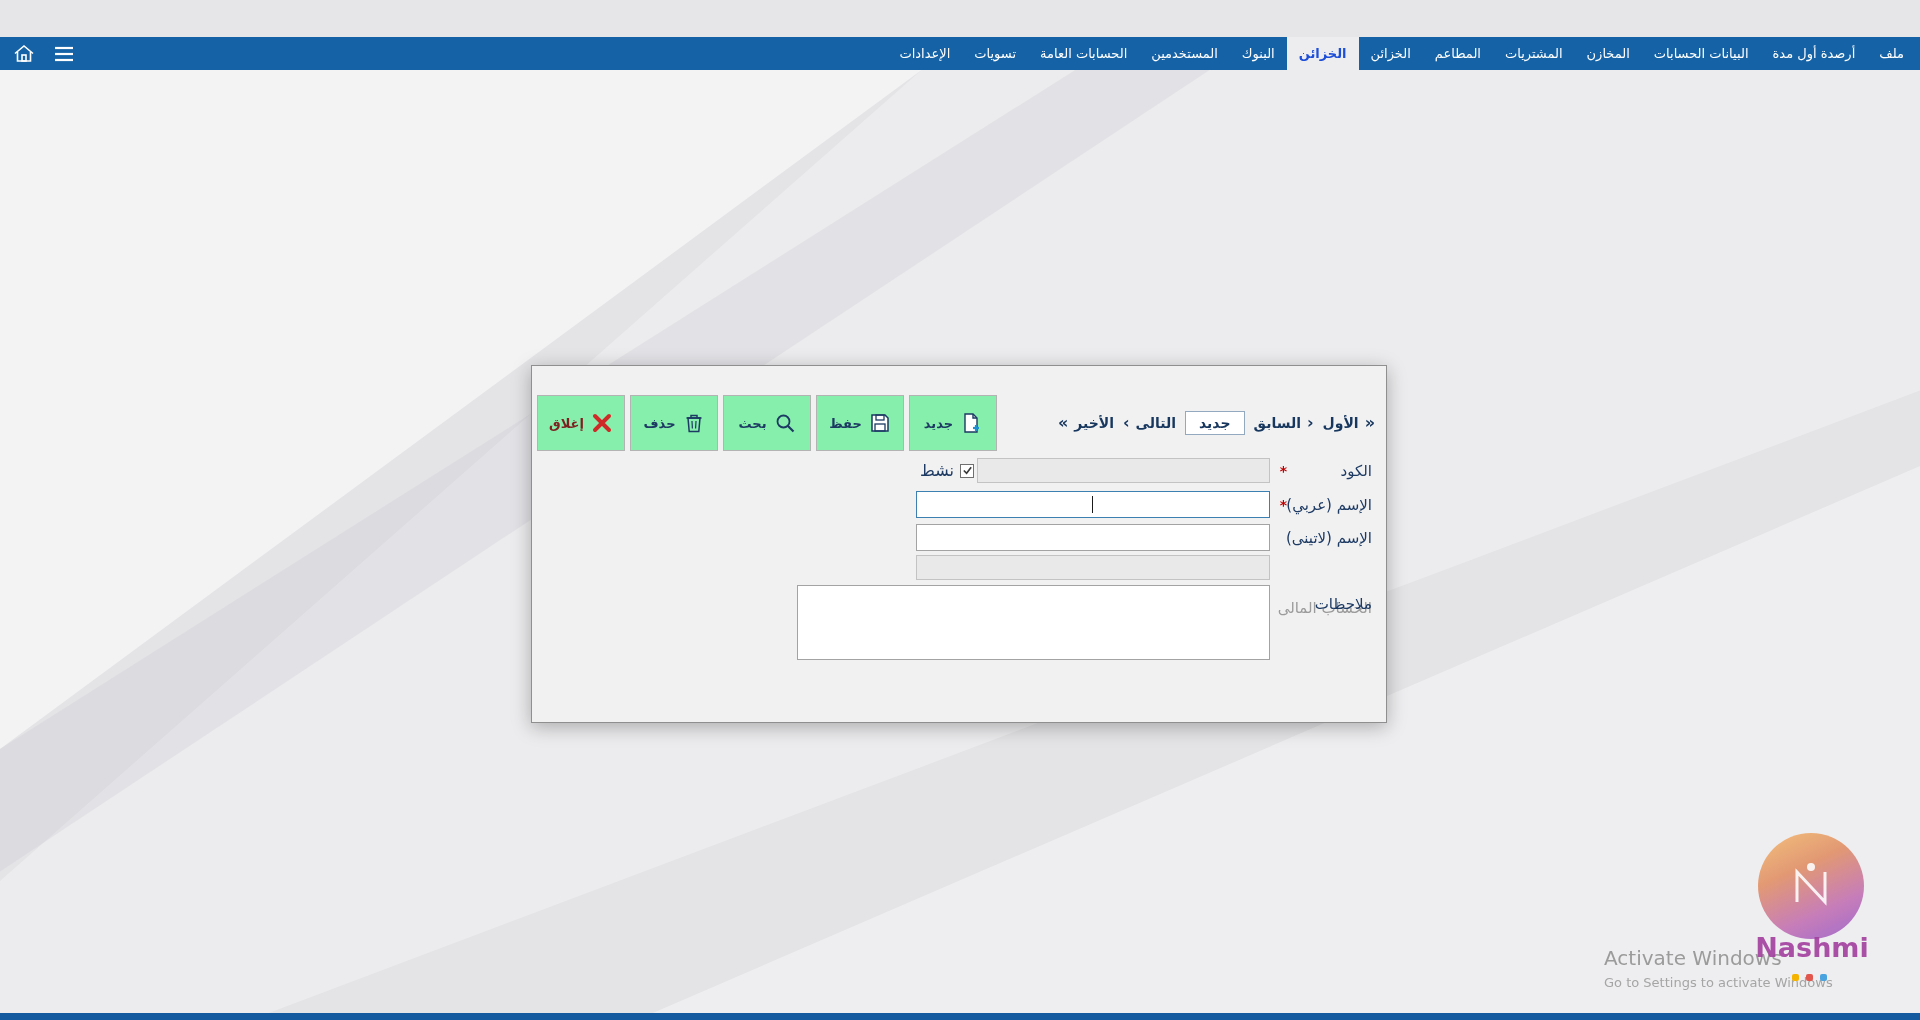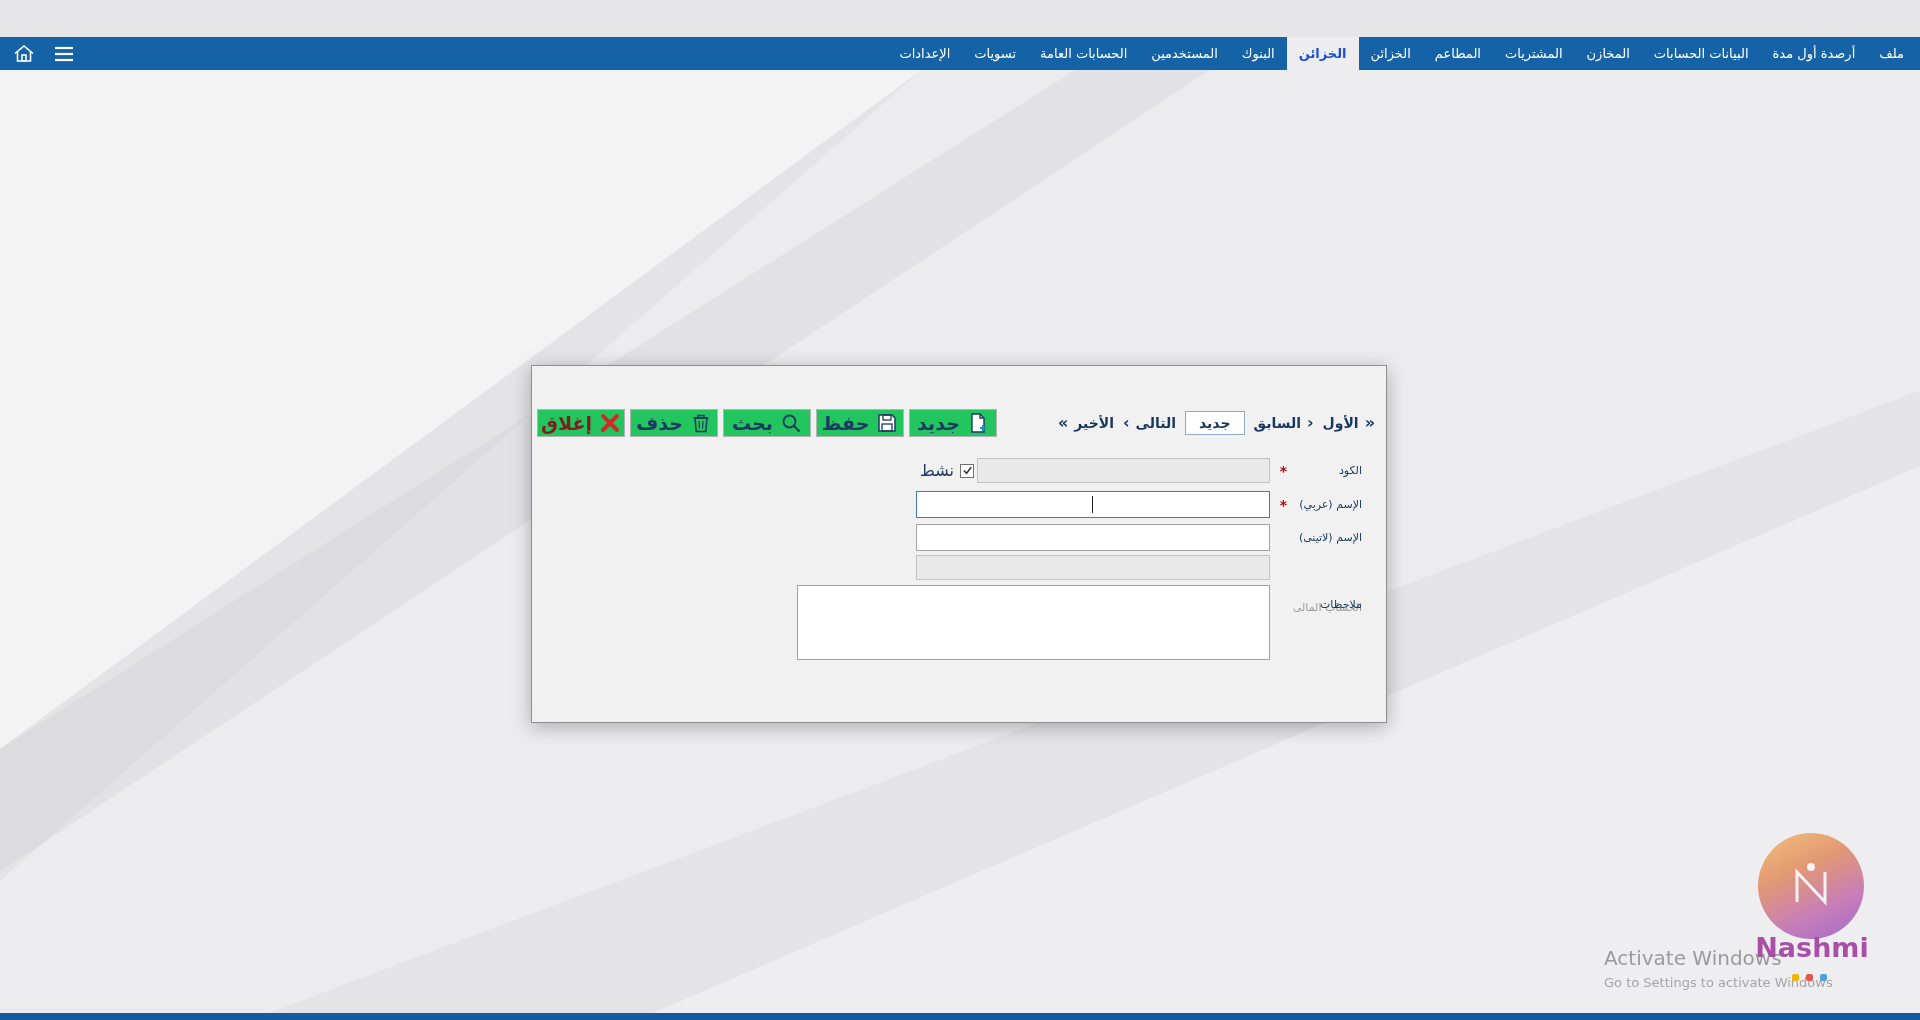--- a/index.html
+++ b/index.html
@@ -32,27 +32,27 @@
   
   .dialog{position:absolute;left:531px;top:365px;width:856px;height:358px;background:#f1f1f2;border:1px solid #8f8f8f;box-shadow:0 4px 18px rgba(0,0,0,.28);z-index:6;}
   .dlg-title{height:30px;background:#1a79d6;display:flex;align-items:center;justify-content:center;color:#fff;font-size:15px;font-weight:700;cursor:default;}
 
   .toolbar{position:absolute;top:36px;left:5px;right:5px;height:42px;display:flex;direction:rtl;justify-content:space-between;align-items:center;}
   .nav-group{display:flex;align-items:center;gap:9px;margin-right:6px;direction:rtl;}
   .nav-btn{display:flex;align-items:center;gap:6px;background:none;border:none;color:#17375e;font-size:14px;font-weight:600;font-family:inherit;cursor:pointer;direction:rtl;}
   .arrow{font-size:16px;font-weight:700;unicode-bidi:bidi-override;direction:ltr;line-height:1;}
   .status-box{background:#fff;border:1px solid #93a9bf;padding:3px 13px;font-size:14px;font-weight:600;color:#17375e;}
   .btn-group{display:flex;direction:rtl;gap:5px;}
-  .tb-btn{width:88px;height:28px;background:#22c55e;border:1px solid #b3b3b3;display:flex;direction:rtl;align-items:center;justify-content:center;gap:7px;font-family:inherit;font-size:19px;font-weight:600;color:#1d3a63;cursor:pointer;}
+  .tb-btn{width:88px;height:56px;background:#86efac;border:1px solid #b3b3b3;display:flex;direction:rtl;align-items:center;justify-content:center;gap:7px;font-family:inherit;font-size:13px;font-weight:600;color:#1d3a63;cursor:pointer;}
   .tb-btn.close-btn{color:#7e2020;}
   .tb-icon{display:flex;width:22px;height:22px;align-items:center;justify-content:center;}
 
   
   .form{position:absolute;inset:0;direction:rtl;}
-  .fld-label{position:absolute;right:24px;display:flex;align-items:center;font-size:11px;color:#1d3a63;direction:rtl;white-space:nowrap;}
+  .fld-label{position:absolute;right:14px;display:flex;align-items:center;font-size:15px;color:#1d3a63;direction:rtl;white-space:nowrap;}
   .lbl-code{top:92px;height:25px;}
   .lbl-name-ar{top:125px;height:27px;}
   .lbl-name-en{top:158px;height:27px;}
   .lbl-account{top:189px;height:25px;color:#9b9b9b;margin-top:40px;}
   .lbl-notes{top:228px;height:20px;}
   .req{position:absolute;right:99px;color:#c00000;font-size:14px;font-weight:700;display:flex;align-items:center;}
   .req-code{top:92px;height:25px;}
   .req-name{top:125px;height:27px;}
   .txt{position:absolute;border:1px solid #a3a3a3;background:#fff;font-family:inherit;font-size:13px;padding:0 6px;color:#222;direction:rtl;}
   .txt-code{left:445px;top:92px;width:293px;height:25px;background:#e9e9e9;border-color:#c3c3c3;}

